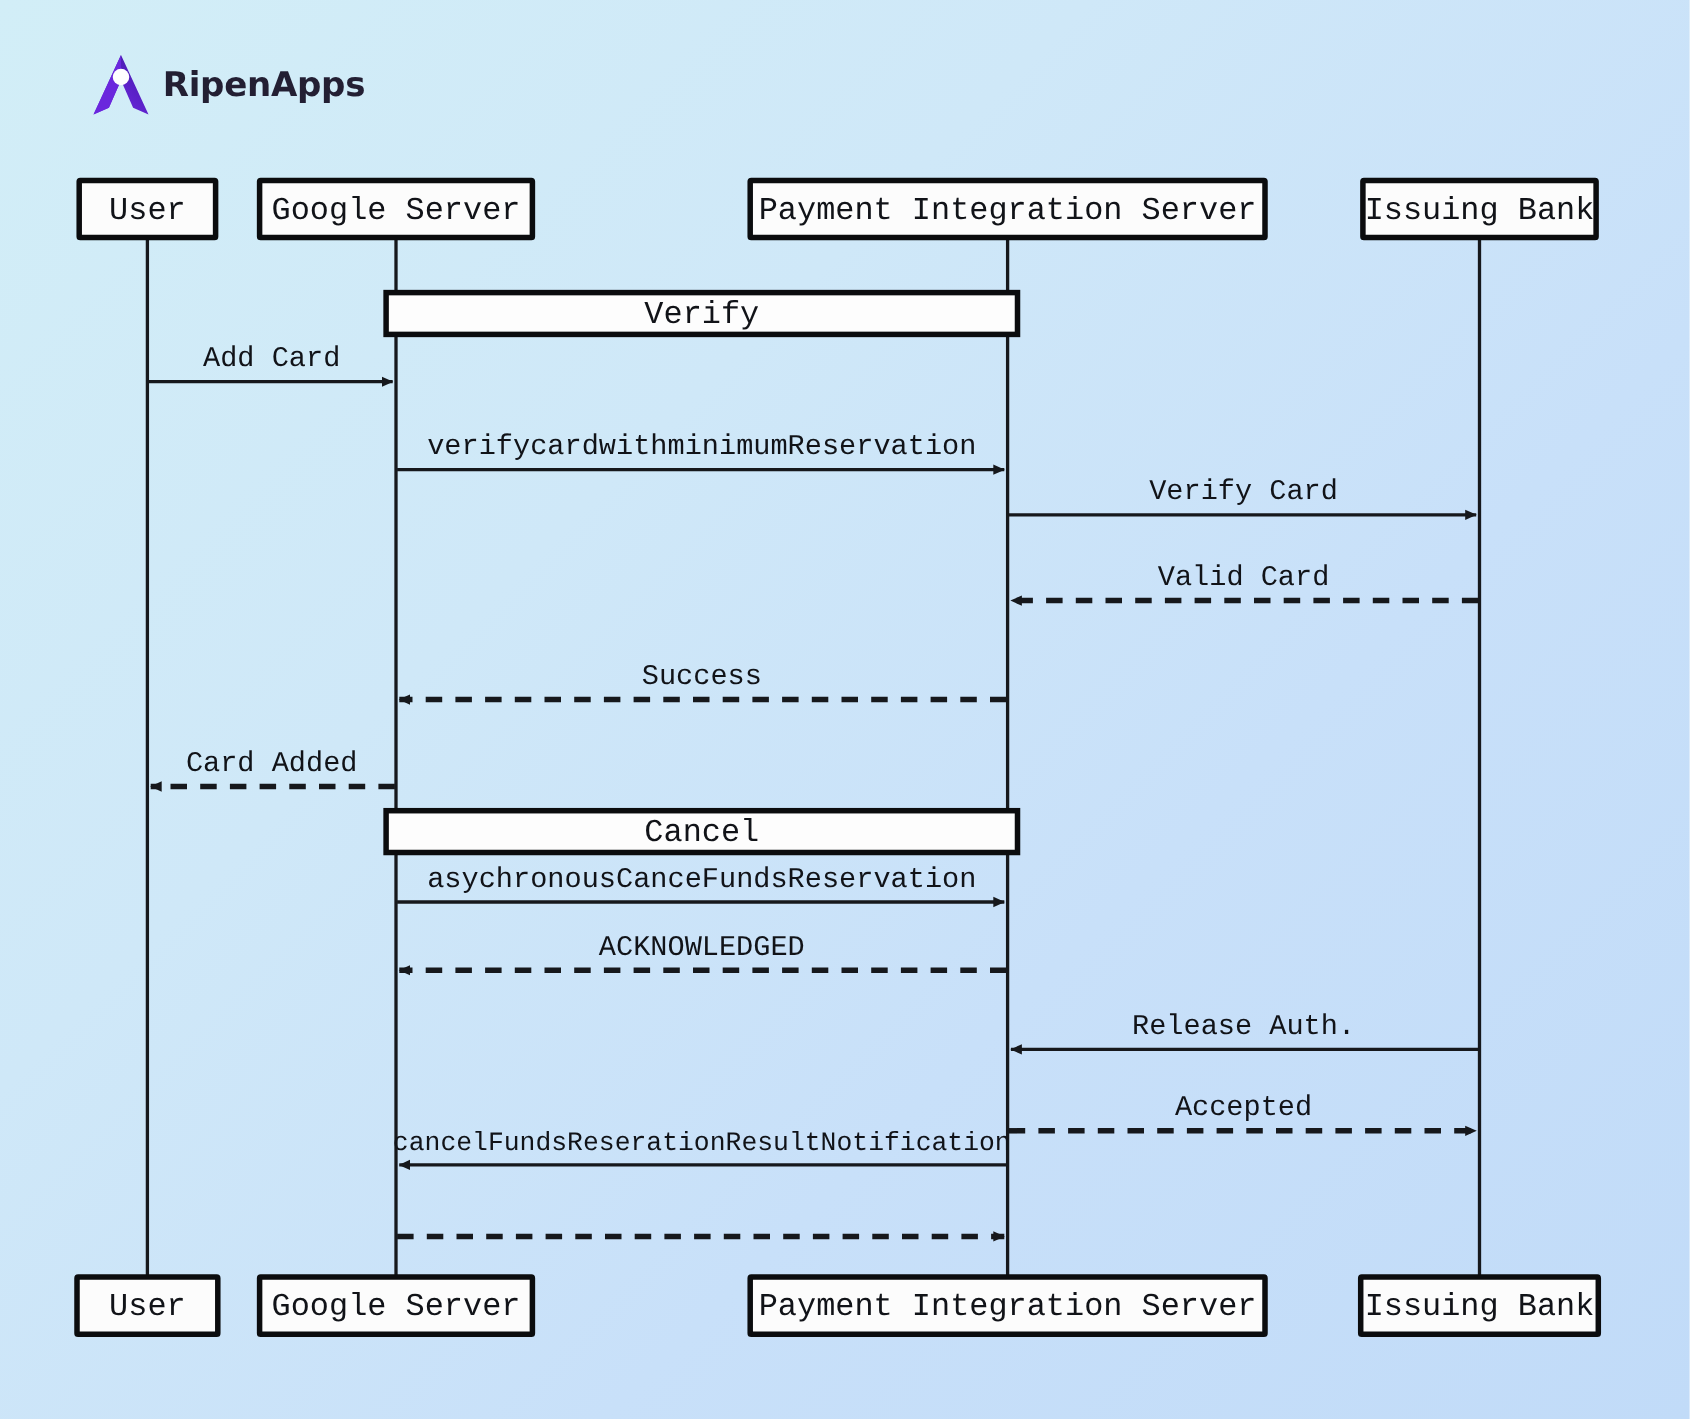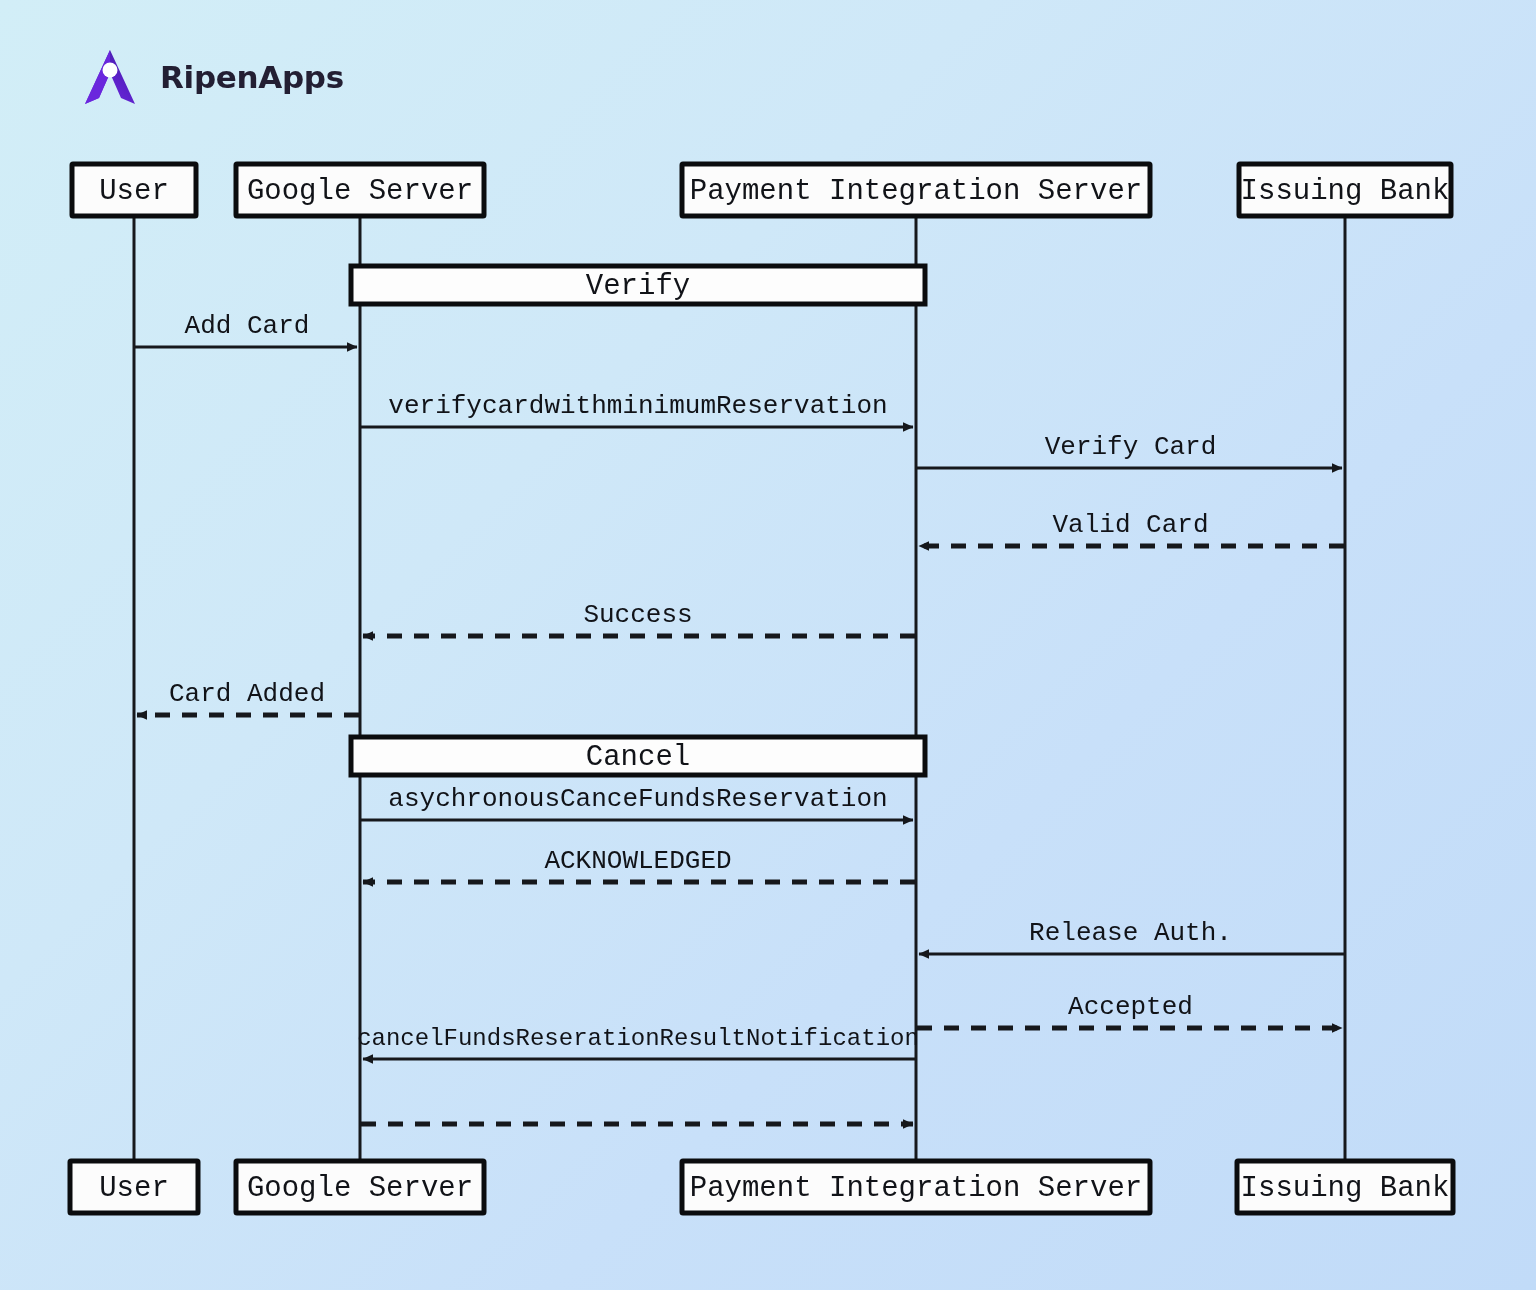--- a/index.html
+++ b/index.html
@@ -35,21 +35,20 @@
     height: 58px;
     display: block;
   }
   .brand-name {
     font-family: "DejaVu Sans", "Liberation Sans", sans-serif;
     font-size: 31px;
     font-weight: bold;
     color: #231f33;
     letter-spacing: -0.3px;
     line-height: 1;
-    margin-left: 12px;
   }
 
   
   svg.canvas {
     position: absolute;
     left: 0;
     top: 0;
     width: 1536px;
     height: 1290px;
   }

